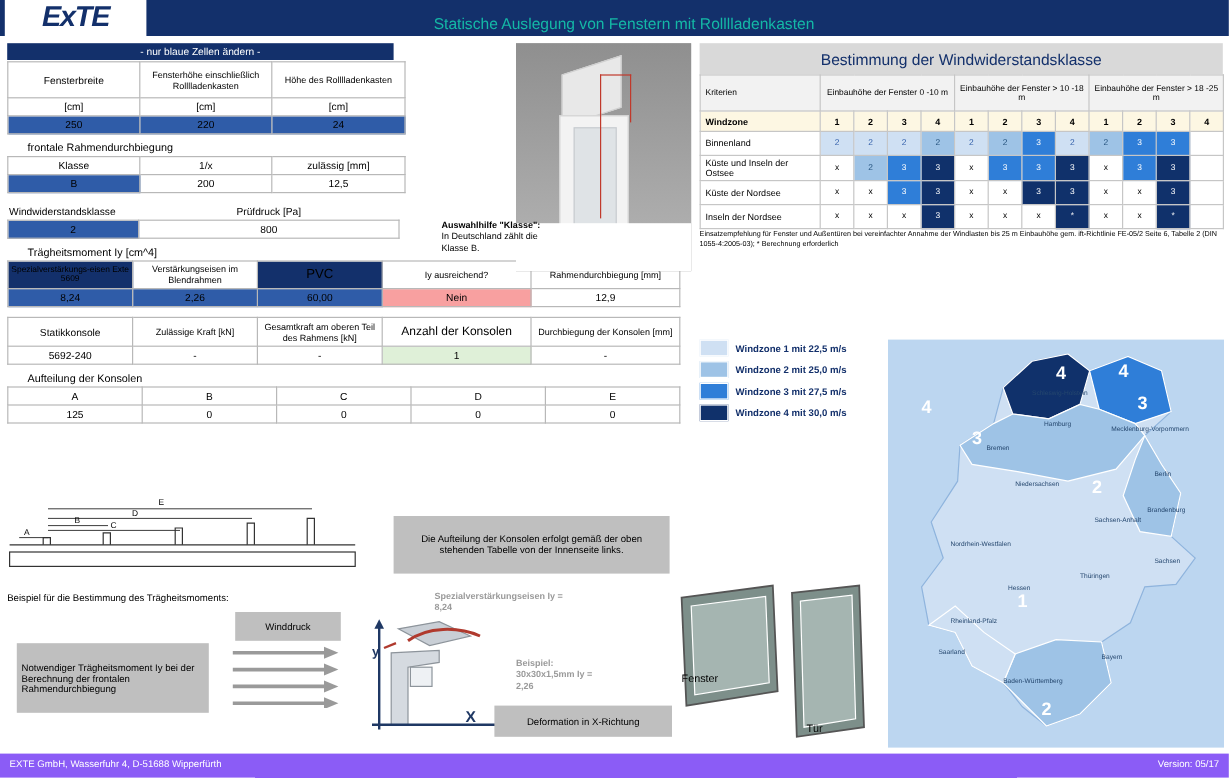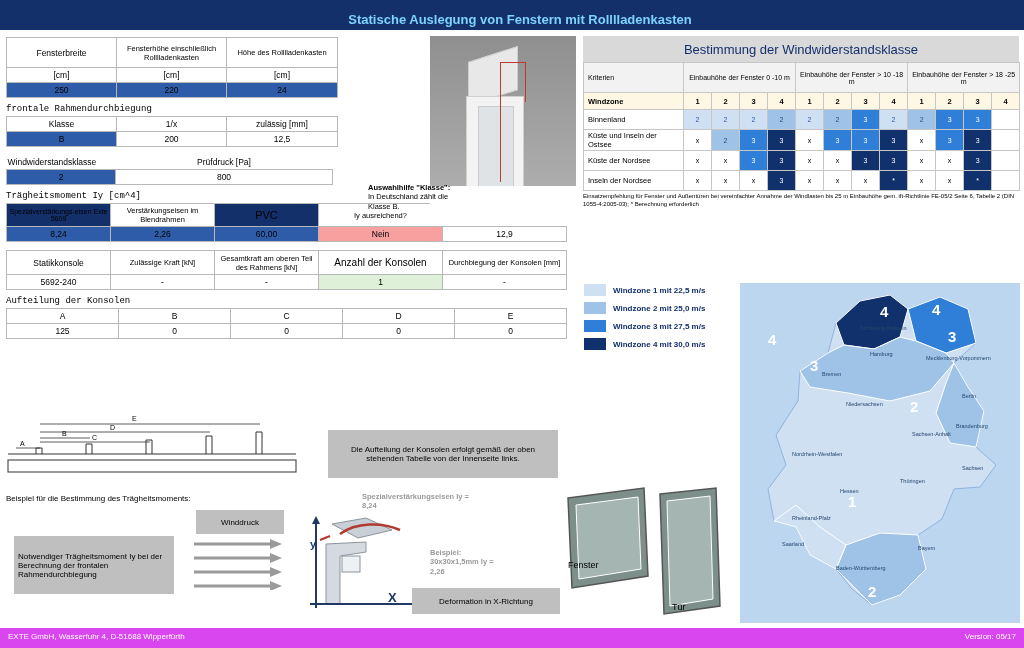--- a/index.html
+++ b/index.html
@@ -9,34 +9,34 @@
     background:#ffffff;color:#000;
     font-size:9px;
   }
   #root{position:relative;width:1024px;height:648px;}
 
   
   .header{position:absolute;left:0;top:0;width:1024px;height:30px;background:#13306b;}
   .logo{position:absolute;left:4px;top:0;width:118px;height:30px;background:#ffffff;display:flex;align-items:center;justify-content:center;}
   .logo-text{font-weight:bold;font-size:24px;font-style:italic;color:#13306b;letter-spacing:-1px;}
   .header-title{position:absolute;left:200px;top:0;width:640px;height:38px;display:flex;align-items:center;justify-content:center;
-      color:#7dd3fc;font-size:13px;font-weight:bold;}
+      color:#14b8a6;font-size:13px;}
 
   
   .tbl{border-collapse:collapse;table-layout:fixed;}
   .tbl td,.tbl th{border:1px solid #b8b8b8;font-size:8.5px;text-align:center;padding:2px 1px;color:#000;font-weight:normal;}
   .blue-head{background:#13306b;color:#ffffff;font-weight:normal;}
   .blue-val{background:#2f5ca8;color:#ffffff;}
   .lightgrey{background:#f2f2f2;}
 
   
   .left{position:absolute;left:6px;top:36px;width:420px;}
   .bar-nurblau{width:322px;height:14px;background:#13306b;color:#fff;text-align:center;font-size:8.5px;line-height:14px;}
 
-  .sec-title{font-size:9px;margin:6px 0 2px 0;font-family:Liberation Mono, monospace;}
+  .sec-title{font-size:9px;margin:6px 0 2px 17px;}
 
   
   .window-img{position:absolute;left:430px;top:36px;width:146px;height:190px;background:#9a9a9a;overflow:hidden;}
   .wi-wall{position:absolute;left:0;top:0;width:146px;height:190px;background:linear-gradient(180deg,#8f8f8f,#b5b5b5);}
   .wi-box{position:absolute;left:38px;top:18px;width:48px;height:42px;background:#e8e8e8;border:1px solid #cfcfcf;transform:skewY(-18deg);}
   .wi-frame{position:absolute;left:36px;top:60px;width:56px;height:110px;background:#f3f3f3;border:1px solid #d0d0d0;}
   .wi-frame2{position:absolute;left:48px;top:70px;width:34px;height:95px;background:#dfe3e6;border:1px solid #c8ccd0;}
   .wi-red{position:absolute;left:70px;top:26px;width:1px;height:120px;background:#c0392b;}
   .wi-red2{position:absolute;left:70px;top:26px;width:26px;height:1px;background:#c0392b;}
   .wi-red3{position:absolute;left:95px;top:26px;width:1px;height:40px;background:#c0392b;}
@@ -64,35 +64,39 @@
 
   
   .legend{position:absolute;left:583px;top:283px;width:155px;}
   .lg-row{display:flex;align-items:center;margin-bottom:4px;}
   .lg-sw{width:22px;height:12px;margin-right:6px;border:1px solid #ffffff;}
   .lg-txt{font-size:8px;font-weight:bold;color:#13306b;}
 
   .map{position:absolute;left:740px;top:283px;width:280px;height:340px;background:#bcd6f0;overflow:hidden;}
 
   
-  .footer{position:absolute;left:0;top:628px;width:1024px;height:20px;background:#d946ef;color:#fff;}
+  .footer{position:absolute;left:0;top:628px;width:1024px;height:20px;background:#8b5cf6;color:#fff;}
   .footer-left{position:absolute;left:8px;top:4px;font-size:8px;}
   .footer-right{position:absolute;right:8px;top:4px;font-size:8px;}
 </style>
 </head>
 <body>
 
 <div id="root">
 
   <div class="header">
+    <div class="logo">
+      <span class="logo-text">ExTE</span>
+    </div>
     <div class="header-title">Statische Auslegung von Fenstern mit Rolllladenkasten</div>
   </div>
 
   <div class="left">
 
+    <div class="bar-nurblau">- nur blaue Zellen ändern -</div>
 
     <table class="tbl" style="width:322px;margin-top:1px;">
       <tbody>
           <tr style="height:30px;">
         <td style="width:107px;">Fensterbreite</td>
         <td style="width:107px;font-size:7.5px;">Fensterhöhe einschließlich Rolllladenkasten</td>
         <td style="width:108px;font-size:7.5px;">Höhe des Rolllladenkasten</td>
       </tr>
       <tr style="height:14px;">
         <td>[cm]</td>

